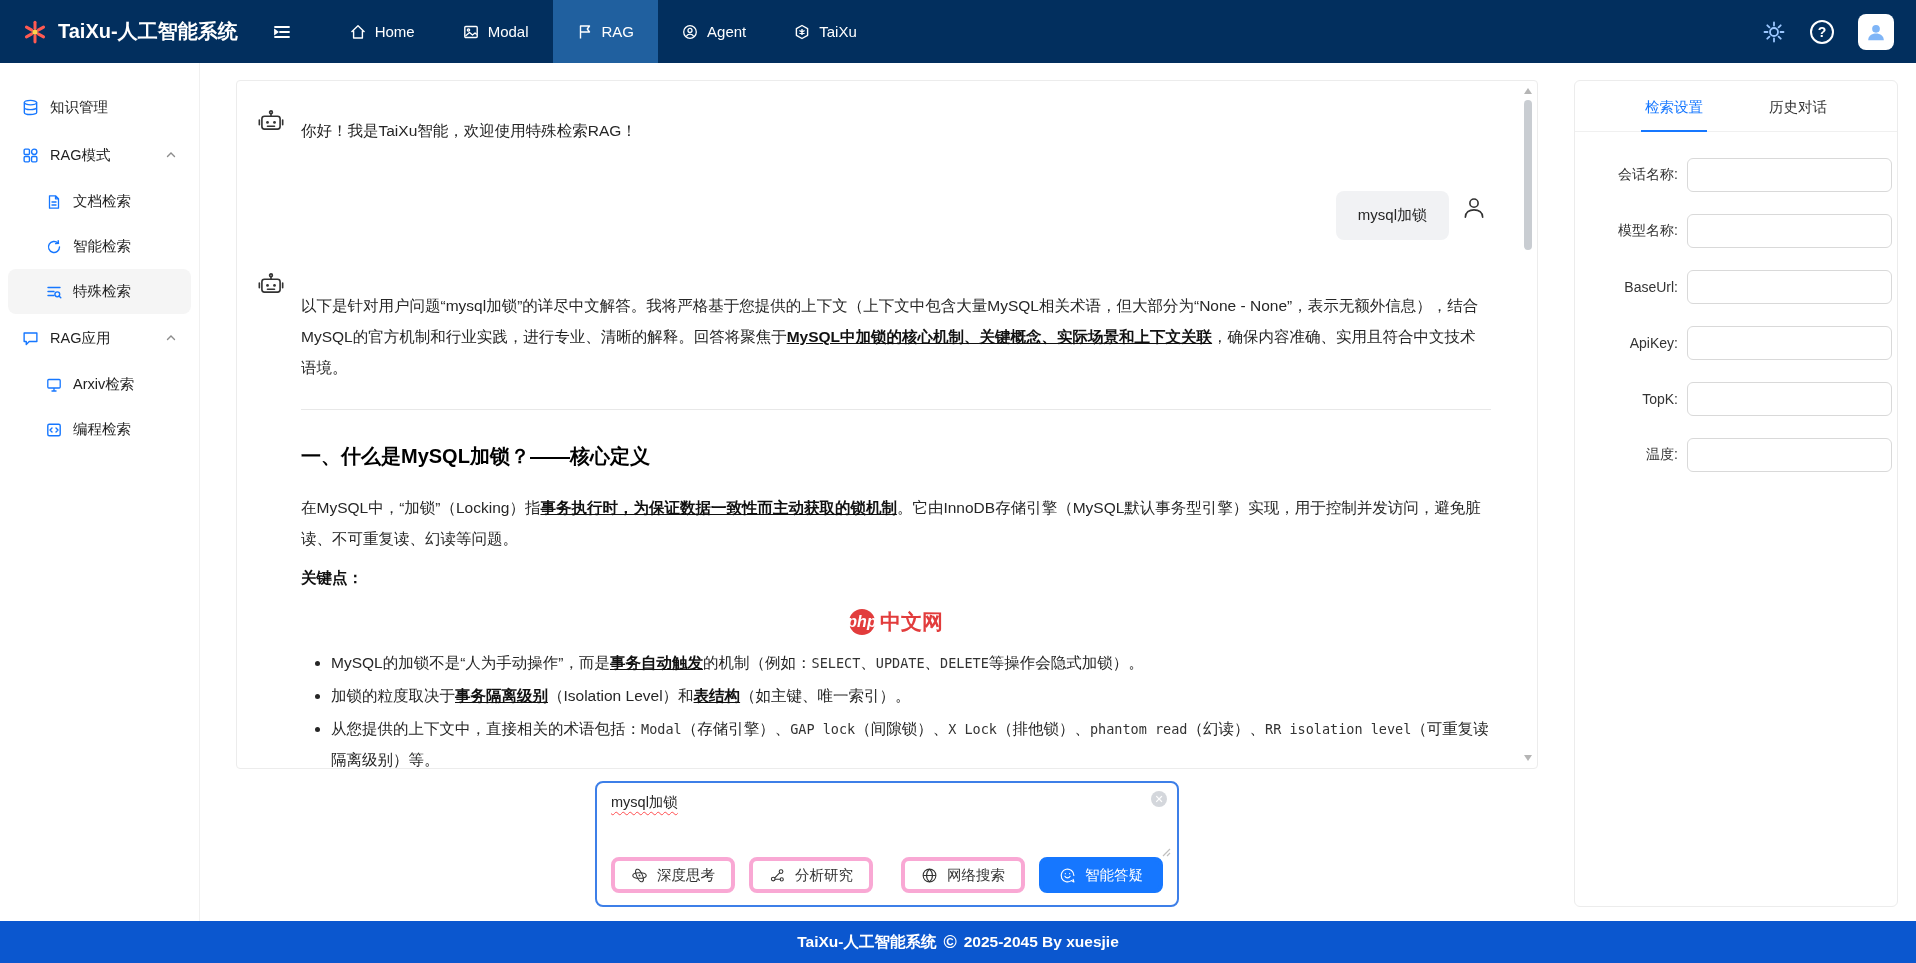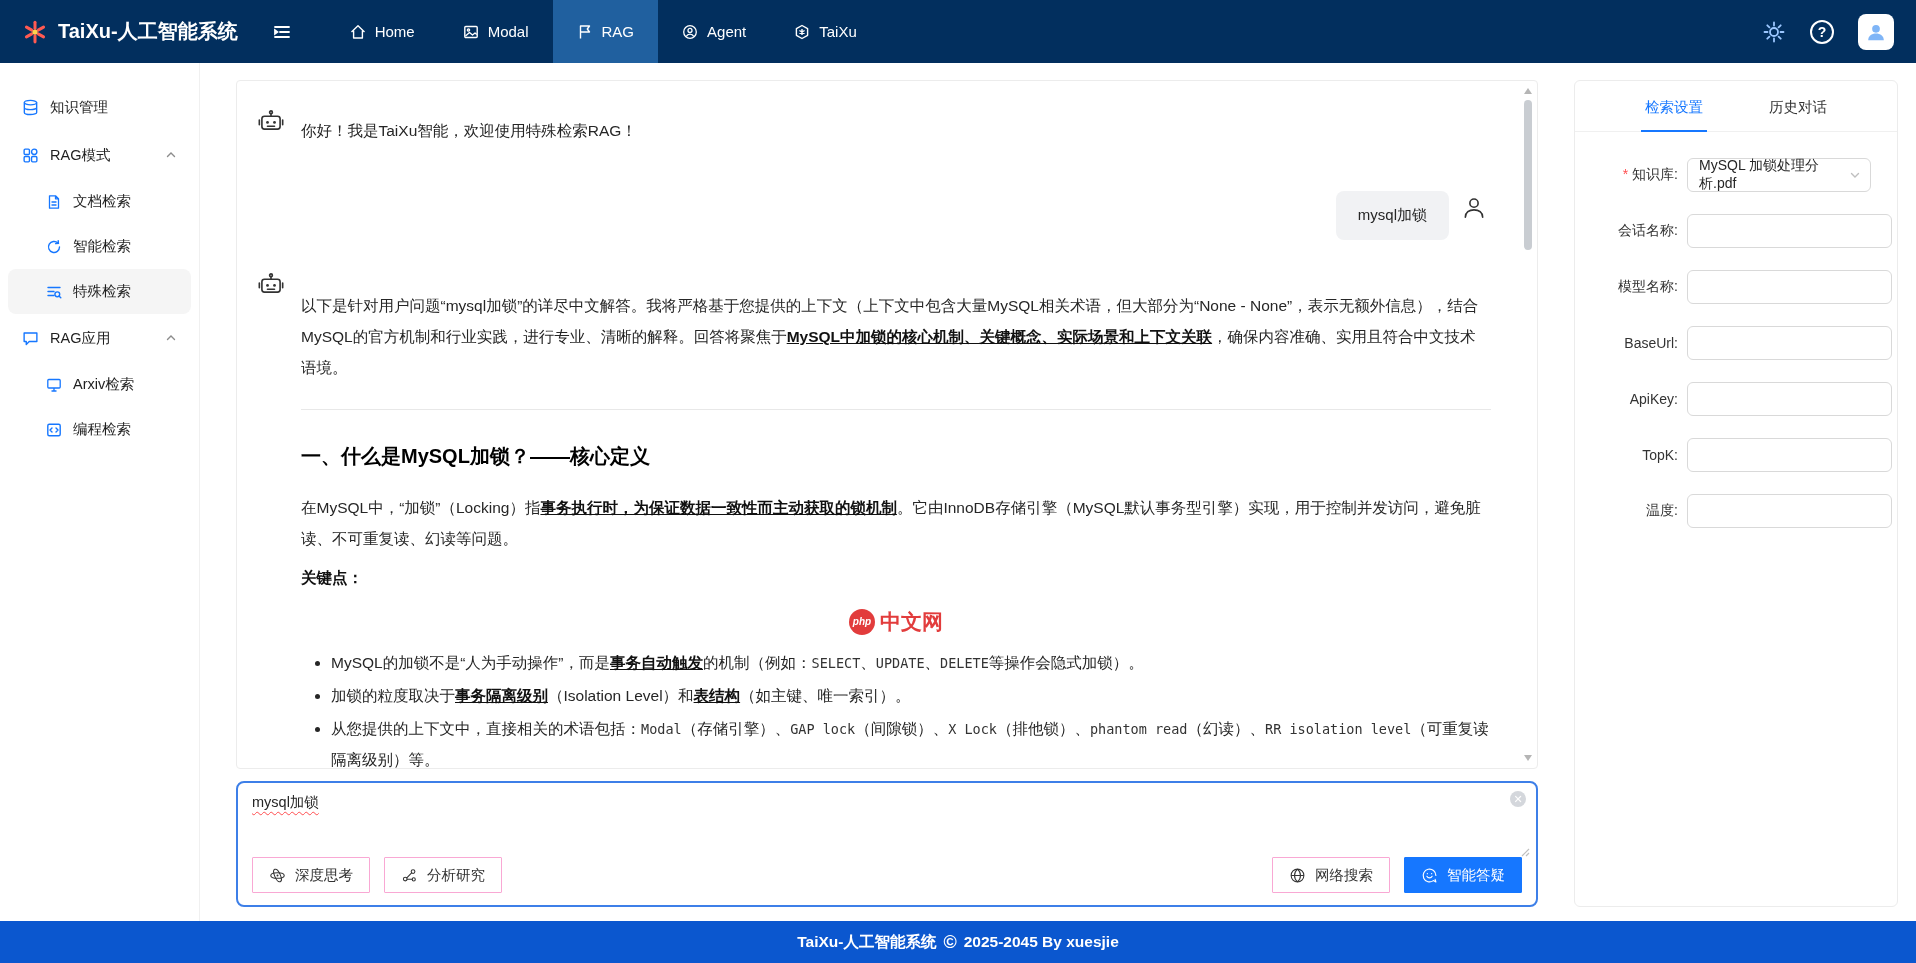--- a/index.html
+++ b/index.html
@@ -26,21 +26,21 @@
   .content { flex:1; display:flex; min-height:0;gap:18px; }
 
   
   .sidebar { width:200px; border-right:1px solid #f0f0f0; padding:20px 8px 10px; flex-shrink:0; }
   .side-row { display:flex; align-items:center; gap:11px; height:48px; padding:0 14px; font-size:14.5px; color:#1f1f1f; cursor:pointer; border-radius:8px; }
   .side-child { padding-left:38px; height:45px; }
   .side-child.active { background:#f5f5f5; }
   .chev { margin-left:auto; }
 
   
-  .main { flex:1; min-width:0; display:flex; flex-direction:column; padding:17px 18px 14px; }
+  .main { flex:1; min-width:0; display:flex; flex-direction:column; padding:17px 18px 14px;align-items:center; }
   .chat-card { flex:1; min-height:0; background:#fff; border:1px solid #ececec; border-radius:4px; position:relative; overflow:hidden; padding:26px 46px 10px 20px; }
 
   .msg { display:flex; gap:14px; }
   .msg-avatar { width:30px; flex-shrink:0; padding-top:2px; }
   .msg-body { flex:1; font-size:15.5px; line-height:1.55; padding-top:12px; }
   .msg-greeting { margin-bottom:48px; }
   .msg-user { justify-content:flex-end; gap:12px; margin-bottom:30px; }
   .user-bubble { background:#f1f2f4; border-radius:8px; padding:15px 22px; font-size:15px; color:#262626; }
   .user-avatar { width:30px; flex-shrink:0; padding-top:4px; }
 
@@ -48,38 +48,38 @@
   .md { line-height:2.0; }
   .md p { margin:8px 0; }
   .md hr { border:none; border-top:1px solid #e8e8e8; margin:26px 0; }
   .md h2 { font-size:20px; color:#000; margin:4px 0 16px; font-weight:bold; }
   .md strong { color:#111;text-decoration:underline; }
   .md code { font-family:"DejaVu Sans Mono","Liberation Mono",monospace; font-size:13.5px; color:#333; }
   .md ul { margin:4px 0 10px 30px; }
   .md li { margin:2px 0; }
   .bold-line { font-weight:bold; color:#111; }
   .php-line { display:flex; align-items:center; justify-content:center; gap:5px; margin:2px 0 4px; }
-  .php-badge { background:#e23c3c; color:#fff; font-style:italic; font-weight:bold; font-size:10px; border-radius:50%; width:26px; height:26px; display:flex; align-items:center; justify-content:center; }
+  .php-badge { background:#e23c3c; color:#fff; font-style:italic; font-weight:bold; font-size:16px; border-radius:50%; width:26px; height:26px; display:flex; align-items:center; justify-content:center; }
   .php-cn { color:#e23c3c; font-weight:bold; font-size:21px; }
 
   
   .sb { position:absolute; top:3px; right:3px; bottom:3px; width:12px; }
   .sb-up, .sb-down { position:absolute; left:2px; width:0; height:0; border-left:4px solid transparent; border-right:4px solid transparent; }
   .sb-up { top:4px; border-bottom:6px solid #b5b5b5; }
   .sb-down { bottom:4px; border-top:6px solid #b5b5b5; }
   .sb-thumb { position:absolute; top:16px; left:2px; width:8px; height:150px; background:#c9cdd2; border-radius:4px; cursor:grab; }
 
   
   .input-box { margin-top:12px; border:2px solid #3d7fe8; border-radius:8px; background:#fff; padding:10px 14px 12px; position:relative; flex-shrink:0; }
   .input-text { min-height:56px; font-size:14.5px; color:#262626; cursor:text; }
   .squiggle { text-decoration:underline wavy #ff4d4f 1px; text-underline-offset:4px; }
   .clear-icon { position:absolute; top:8px; right:10px; width:16px; height:16px; border-radius:50%; background:#d4d7dc; color:#fff; font-size:11px; display:flex; align-items:center; justify-content:center; cursor:pointer; }
   .resize-handle { position:absolute; top:64px; right:6px; color:#bfbfbf; cursor:nwse-resize; }
   .input-actions { display:flex; align-items:center; gap:14px; margin-top:8px; }
-  .btn { display:inline-flex; align-items:center; gap:9px; height:36px; padding:0 16px; border:1px solid #f9a8d4; border-radius:1px; background:#fff; font-size:14.5px; color:#333; cursor:pointer; white-space:nowrap; }
+  .btn { display:inline-flex; align-items:center; gap:9px; height:36px; padding:0 16px; border:4px solid #f9a8d4; border-radius:8px; background:#fff; font-size:14.5px; color:#333; cursor:pointer; white-space:nowrap; }
   .btn.primary { background:#1677ff; border-color:#1677ff; color:#fff; }
   .spacer { flex:1; }
 
   
   .right-panel { width:324px; flex-shrink:0; margin:17px 18px 14px 0; background:#fff; border:1px solid #ececec; border-radius:6px; display:flex; flex-direction:column; }
   .tabs { display:flex; justify-content:center; gap:58px; border-bottom:1px solid #f0f0f0; }
   .tab { padding:17px 4px 14px; font-size:14.5px; color:#333; cursor:pointer; position:relative; }
   .tab.active { color:#1677ff; }
   .tab.active::after { content:""; position:absolute; left:0; right:0; bottom:-1px; height:2px; background:#1677ff; }
   .form { padding:26px 26px 0 0; display:flex; flex-direction:column; gap:22px; }
@@ -394,31 +394,20 @@
     </div>
   </main>
 
   <aside class="right-panel">
     <div class="tabs">
       <div class="tab active">检索设置</div>
       <div class="tab">历史对话</div>
     </div>
     <div class="form">
       <div class="form-row">
-        <span class="form-label required">知识库:</span>
-        <div class="form-select">
-          <span>MySQL 加锁处理分析.pdf</span>
-          <span>
-            <svg width="12" height="12" viewBox="0 0 12 12" stroke="#bfbfbf" stroke-width="1.4" fill="none" stroke-linecap="round">
-                <path d="M2.5 4.5 L6 8 l3.5-3.5"></path>
-              </svg>
-          </span>
-        </div>
-      </div>
-      <div class="form-row">
         <span class="form-label">会话名称:</span>
         <input class="form-input" value="" style="">
       </div>
       <div class="form-row">
         <span class="form-label">模型名称:</span>
         <input class="form-input" value="" style="">
       </div>
       <div class="form-row">
         <span class="form-label">BaseUrl:</span>
         <input class="form-input" value="" style="">

